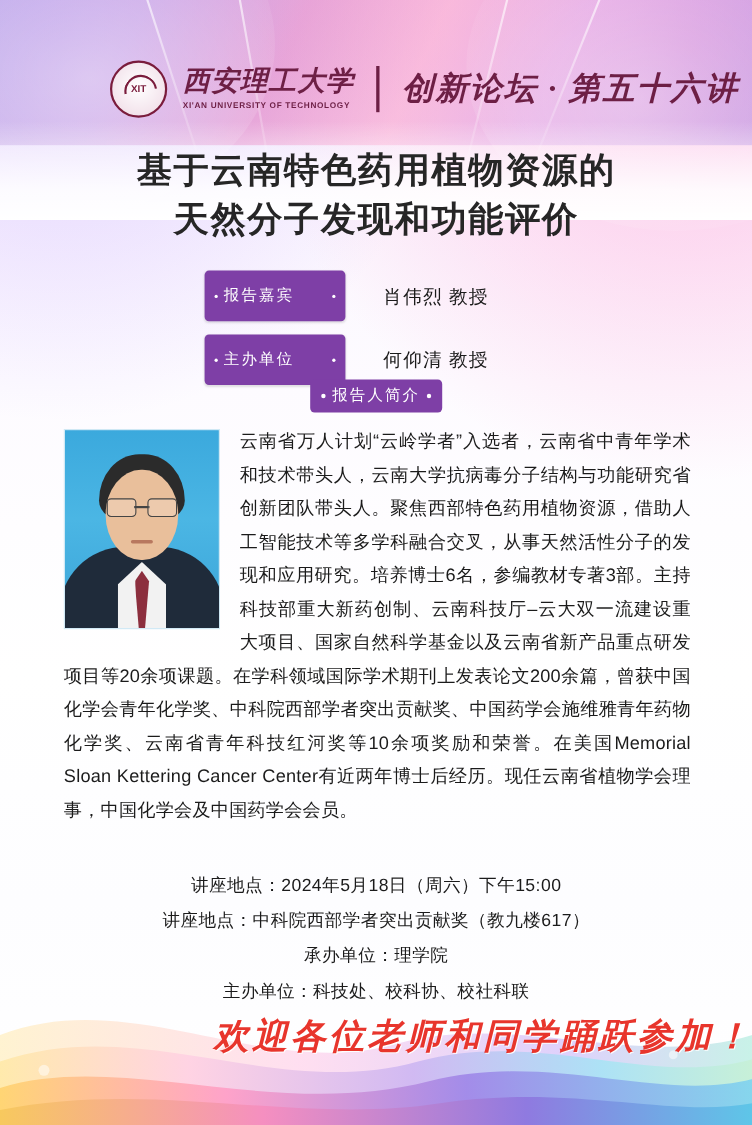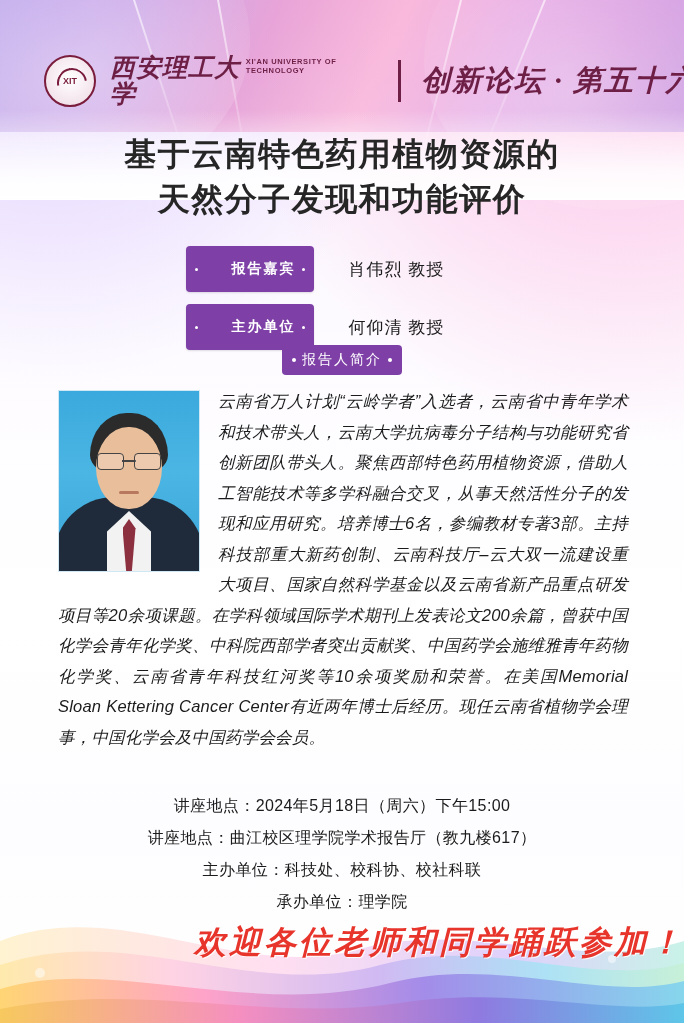--- a/index.html
+++ b/index.html
@@ -73,21 +73,21 @@
   .logo-mark .inner{
     font-size:9px;color:#7a1c3c;font-weight:bold;line-height:1;
     text-align:center;letter-spacing:0;
   }
   .logo-mark .swirl{
     position:absolute;left:50%;top:50%;width:26px;height:26px;
     margin:-13px 0 0 -13px;border-radius:50%;
     border:2px solid #7a1c3c;border-right-color:transparent;border-bottom-color:transparent;
     transform:rotate(35deg);
   }
-  .uni-name{display:flex;flex-direction:row;justify-content:flex-end;}
+  .uni-name{display:flex;flex-direction:column;justify-content:flex-end;}
   .uni-cn{
     font-family:"Liberation Serif","DejaVu Serif",serif;
     font-size:25px;font-weight:bold;color:#6d1f45;
     letter-spacing:1px;line-height:1.05;
     font-style:italic;
   }
   .uni-en{
     font-size:7.5px;color:#6d1f45;letter-spacing:.6px;margin-top:2px;font-weight:bold;
   }
   .divider-bar{
@@ -117,24 +117,23 @@
     margin-bottom:12px;
   }
   .pill{
     background:#7e3fa6;
     color:#ffffff;
     border-radius:4px;
     font-size:14px;
     padding:14px 18px;
     letter-spacing:2px;
     min-width:92px;
-    text-align:right;
+    text-align:left;
     position:relative;
     box-shadow:0 1px 2px rgba(0,0,0,.12);
-    font-weight:bold;
   }
   .pill::before,.pill::after{
     content:"";position:absolute;top:50%;width:3px;height:3px;
     background:#fff;border-radius:50%;margin-top:-1.5px;
   }
   .pill::before{left:9px;}
   .pill::after{right:9px;}
   .guest-name{
     font-size:17px;color:#1a1a1a;margin-left:35px;letter-spacing:1px;
     min-width:150px;text-align:left;
@@ -204,21 +203,20 @@
     background:#8c2f3e;clip-path:polygon(50% 0,100% 18%,72% 100%,28% 100%,0 18%);
   }
   .bio p{
     margin:0;
     font-size:16.5px;
     line-height:1.85;
     color:#1b1b1b;
     text-align:justify;
     text-justify:inter-ideograph;
     letter-spacing:.2px;
-    font-style:italic;
   }
   
   .details{
     position:absolute;left:0;top:790px;width:684px;
     text-align:center;
   }
   .detail-line{
     font-size:16px;color:#1b1b1b;line-height:2.0;letter-spacing:.4px;
   }
   .detail-line .k{display:inline-block;}
@@ -333,25 +331,25 @@
       <div class="mouth"></div>
     </div>
     <p>云南省万人计划“云岭学者”入选者，云南省中青年学术和技术带头人，云南大学抗病毒分子结构与功能研究省创新团队带头人。聚焦西部特色药用植物资源，借助人工智能技术等多学科融合交叉，从事天然活性分子的发现和应用研究。培养博士6名，参编教材专著3部。主持科技部重大新药创制、云南科技厅–云大双一流建设重大项目、国家自然科学基金以及云南省新产品重点研发项目等20余项课题。在学科领域国际学术期刊上发表论文200余篇，曾获中国化学会青年化学奖、中科院西部学者突出贡献奖、中国药学会施维雅青年药物化学奖、云南省青年科技红河奖等10余项奖励和荣誉。在美国Memorial Sloan Kettering Cancer Center有近两年博士后经历。现任云南省植物学会理事，中国化学会及中国药学会会员。</p>
   </div>
 
   <div class="details">
     <div class="detail-line">
       <span class="k">讲座地点：</span><span class="v">2024年5月18日（周六）下午15:00</span>
     </div>
     <div class="detail-line">
-      <span class="k">讲座地点：</span><span class="v">曲江校区理学院学术报告厅（教九楼617）</span>
+      <span class="k">讲座地点：</span><span class="v">中科院西部学者突出贡献奖（教九楼617）</span>
+    </div>
+    <div class="detail-line">
+      <span class="k">承办单位：</span><span class="v">理学院</span>
     </div>
     <div class="detail-line">
       <span class="k">主办单位：</span><span class="v">科技处、校科协、校社科联</span>
     </div>
-    <div class="detail-line">
-      <span class="k">承办单位：</span><span class="v">理学院</span>
-    </div>
   </div>
 
   <div class="slogan">欢迎各位老师和同学踊跃参加！</div>
 
 </div>
 
 </body></html>

